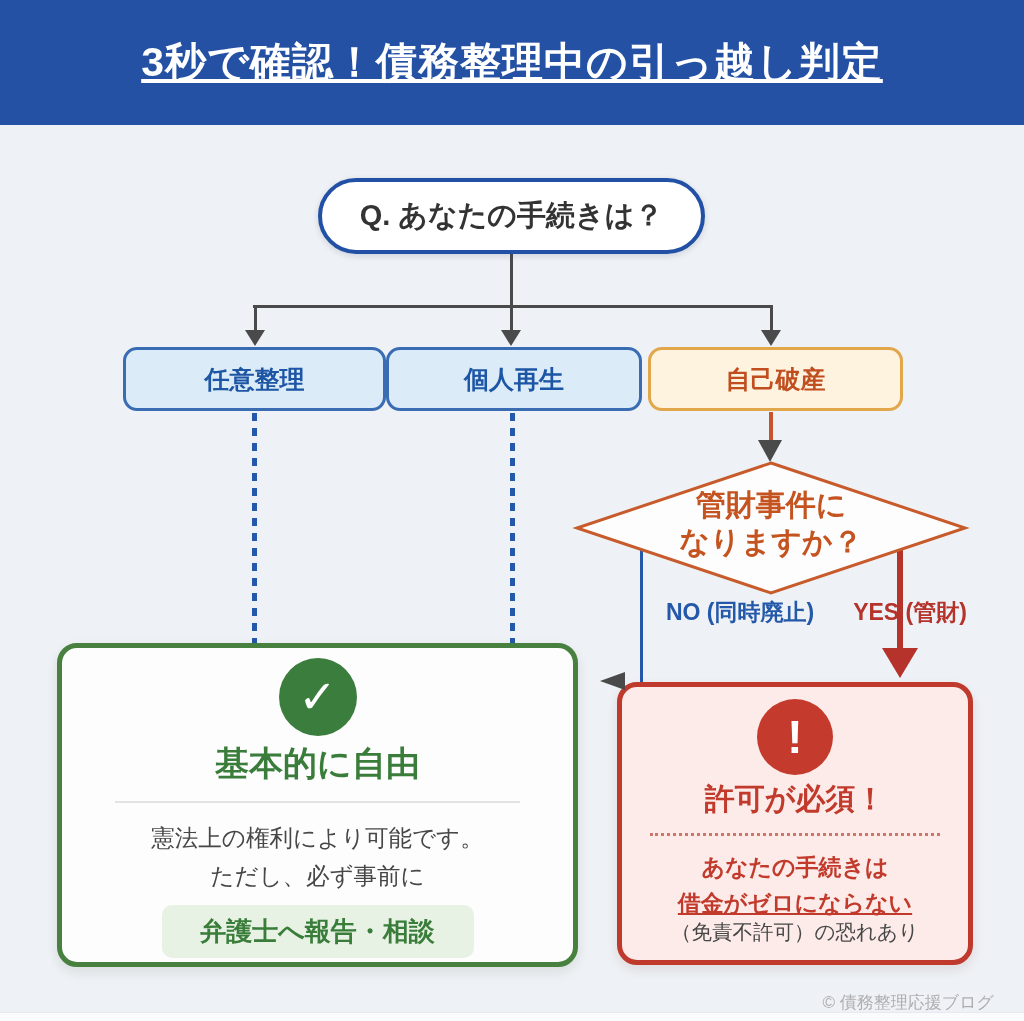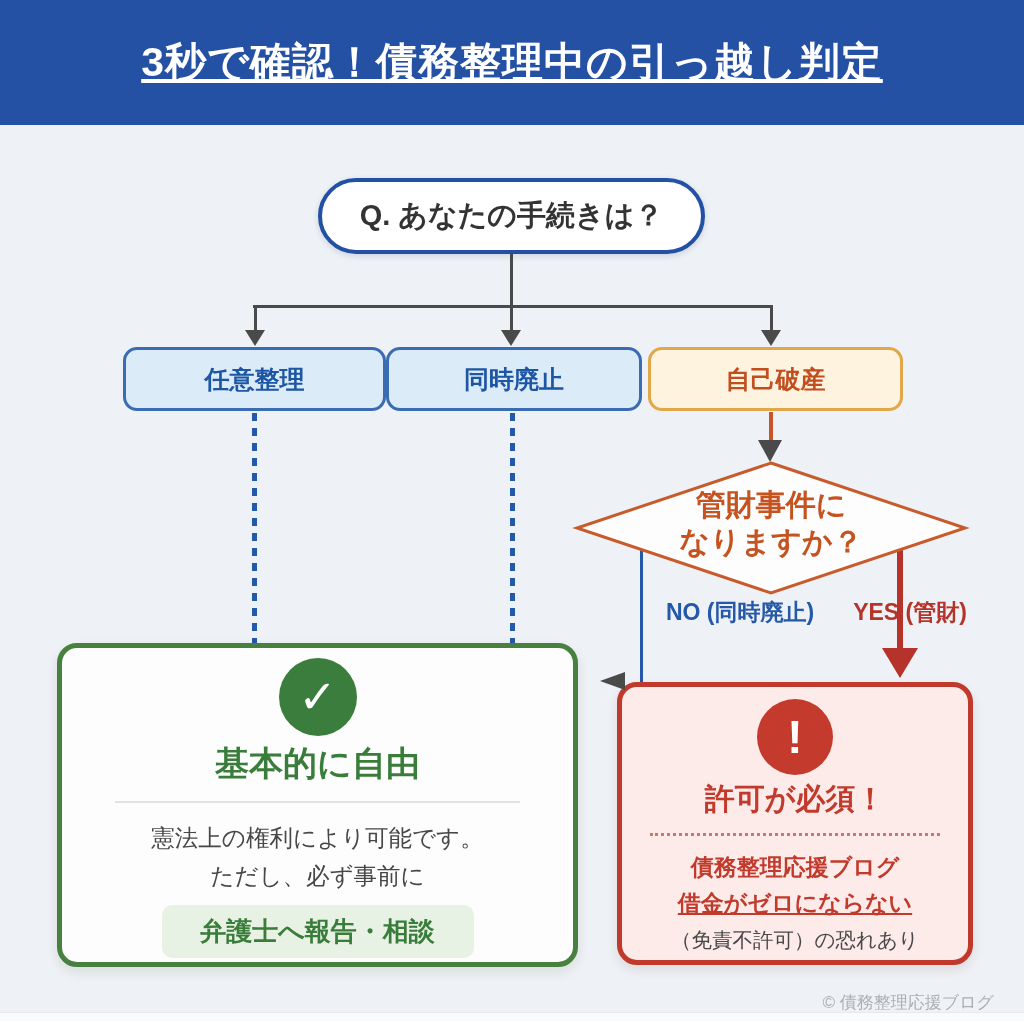--- a/index.html
+++ b/index.html
@@ -77,21 +77,21 @@
   .card.free .divider{width:405px;margin:18px auto 0;border-top:2px solid #e3e3e3;}
   .card.free .body-line{margin-top:20px;font-size:23.5px;color:var(--gray_text);line-height:30px;}
   .card.free .body-line + .body-line{margin-top:8px;}
   .card.free .advice-pill{width:312px;margin:14px auto 0;padding:9px 0;background:var(--green_pill_bg);
           border-radius:10px;font-size:26px;font-weight:bold;color:var(--green_text);}
 
   .card.permission .card-title{margin-top:6px;font-size:30px;font-weight:bold;color:var(--red_text);line-height:36px;}
   .card.permission .dotted-divider{width:290px;margin:16px auto 0;border-top:3px dotted #cf7468;}
   .card.permission .warn-line{margin-top:16px;font-size:23px;font-weight:bold;color:var(--red_text);line-height:30px;}
   .card.permission .warn-line + .warn-line{margin-top:6px;text-decoration:underline;}
-  .card.permission .note-line{margin-top:8px;font-size:20.5px;color:var(--gray_text);}
+  .card.permission .note-line{margin-top:0;font-size:20.5px;color:var(--gray_text);}
 
   .footer-credit{position:absolute;right:30px;top:991px;font-size:17px;color:var(--footer_text);white-space:nowrap;}
   .bottom-strip{position:absolute;left:0;bottom:0;width:1024px;height:9px;background:#fafbfd;border-top:1px solid #e7e9ee;}
 </style>
 </head>
 <body>
 
 <div class="canvas">
 
   <div class="header">
@@ -108,21 +108,21 @@
   <div class="cline" style="left:510px;top:305px;width:3px;height:26px;"></div>
   <div class="cline" style="left:770px;top:305px;width:3px;height:26px;"></div>
   <div class="arrow-down" style="left:245px;top:330px;"></div>
   <div class="arrow-down" style="left:501px;top:330px;"></div>
   <div class="arrow-down" style="left:761px;top:330px;"></div>
 
   <div class="branch blue" style="left:123px;width:263px;">
     <span>任意整理</span>
   </div>
   <div class="branch blue" style="left:386px;width:256px;">
-    <span>同時廃止</span>
+    <span>個人再生</span>
   </div>
   <div class="branch orange" style="left:648px;width:255px;">
     <span>自己破産</span>
   </div>
 
   <div class="dotted-v" style="left:252px;"></div>
   <div class="dotted-v" style="left:510px;"></div>
   <div class="orange-v"></div>
   <div class="arrow-down big" style="left:758px;top:440px;border-top-color:var(--line_gray);"></div>
 
@@ -151,21 +151,21 @@
     <div class="body-line">ただし、必ず事前に</div>
     <div class="advice-pill">弁護士へ報告・相談</div>
   </div>
 
   <div class="card permission">
     <div class="badge red">
       <span>!</span>
     </div>
     <div class="card-title">許可が必須！</div>
     <div class="dotted-divider"></div>
-    <div class="warn-line">債務整理応援ブログ</div>
+    <div class="warn-line">あなたの手続きは</div>
     <div class="warn-line">借金がゼロにならない</div>
     <div class="note-line">（免責不許可）の恐れあり</div>
   </div>
 
   <div class="footer-credit">© 債務整理応援ブログ</div>
   <div class="bottom-strip"></div>
 
 </div>
 
 </body></html>

